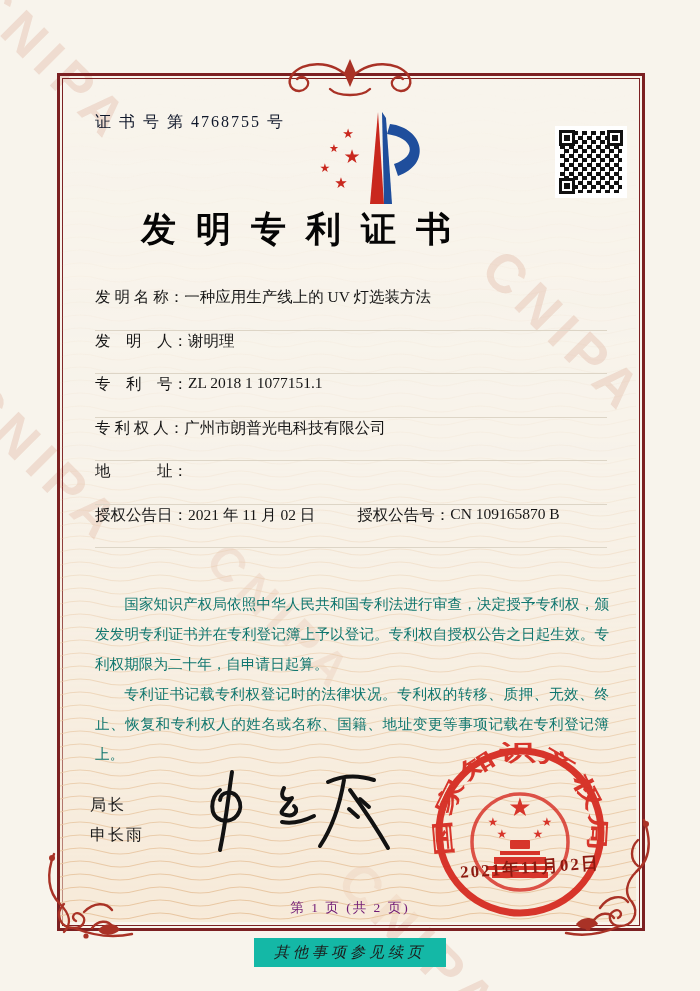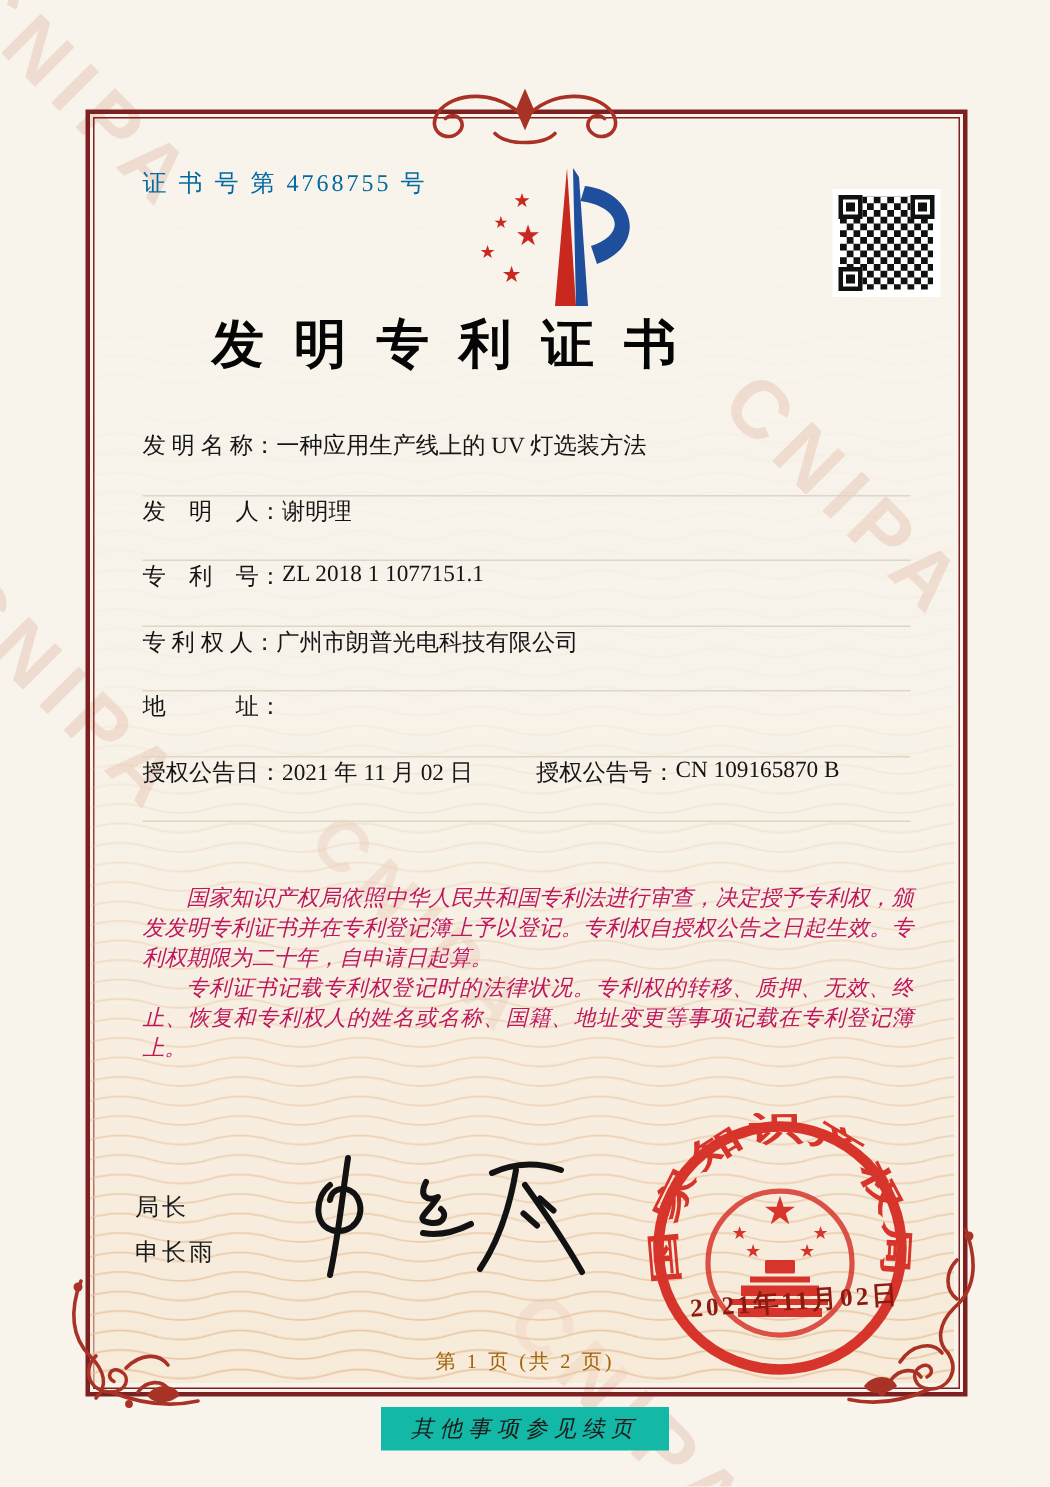--- a/index.html
+++ b/index.html
@@ -18,21 +18,21 @@
   .wm2 { left:462px; top:300px; }
   .wm3 { left:-60px; top:430px; }
   .wm4 { left:188px; top:590px; font-size:48px; opacity:.8; }
   .wm5 { left:318px; top:912px; }
   .frame {
     position:absolute; left:57px; top:73px; width:582px; height:852px;
     border:3px solid #7c2022;
   }
   .frame-inner { position:absolute; inset:2px; border:1px solid #7c2022; }
   .waves-svg { position:absolute; left:60px; top:76px; pointer-events:none; }
-  .cert-no { position:absolute; left:95px; top:112px; font-size:16px; letter-spacing:2px; color:#0369a1; }
+  .cert-no { position:absolute; left:95px; top:112px; font-size:16px; letter-spacing:2px; color:#0f172a; }
   .logo { position:absolute; left:286px; top:108px; width:146px; height:104px; }
   .qr {
     position:absolute; left:555px; top:126px; width:72px; height:72px;
     background:#fff; padding:4px; box-sizing:border-box;
   }
   .qr-noise {
     position:absolute; inset:5px;
     background:
       conic-gradient(#111 25%, transparent 0 50%, #111 0 75%, transparent 0);
     background-size:9px 9px;
@@ -48,34 +48,33 @@
   .field-row {
     display:flex; align-items:flex-start; height:42.5px;
     border-bottom:1px solid #ddd5c6; font-size:15.5px; color:#151515;
   }
   .field-label { white-space:pre; }
   .field-value { white-space:pre; }
   .grant-row { justify-content:flex-start; }
   .grant-no-group { margin-left:42px; }
   .body-text {
     position:absolute; left:95px; top:589px; width:514px;
-    font-size:14.6px; line-height:20px; text-align:justify; color:#be185d;
-    font-style:italic;
+    font-size:14.6px; line-height:30px; text-align:justify; color:#0f766e;
   }
   .body-text p { margin:0; text-indent:2em; }
   .signer-title { position:absolute; left:90px; top:795px; font-size:16px; letter-spacing:2px; }
   .signer-name  { position:absolute; left:90px; top:825px; font-size:16px; letter-spacing:2px; }
   .signature-svg { position:absolute; left:196px; top:764px; }
   .seal-svg { position:absolute; left:430px; top:742px; opacity:.93; }
   .seal-date {
     position:absolute; left:428px; top:856px; width:204px; text-align:center;
     color:#8d1a10; font-size:17px; font-weight:bold; letter-spacing:2px;
     transform:rotate(-4deg); white-space:nowrap;
   }
-  .page-num { position:absolute; left:0; width:700px; top:899px; text-align:center; font-size:13.5px; letter-spacing:2px; color:#a16207; }
+  .page-num { position:absolute; left:0; width:700px; top:899px; text-align:center; font-size:13.5px; letter-spacing:2px; color:#701a75; }
   .continuation {
     position:absolute; left:350px; top:938px; transform:translateX(-50%);
     background:#14b8a6; padding:5px 20px; font-size:15px; letter-spacing:4px;
     color:#1c1c1c; font-style:italic; white-space:nowrap;
   }
   .ornament { position:absolute; pointer-events:none; }
   .orn-top { left:270px; top:49px; }
   .orn-bl { left:40px; top:850px; }
   .orn-br { left:560px; top:816px; }
   .star-text { font-family:"DejaVu Sans", sans-serif; }

